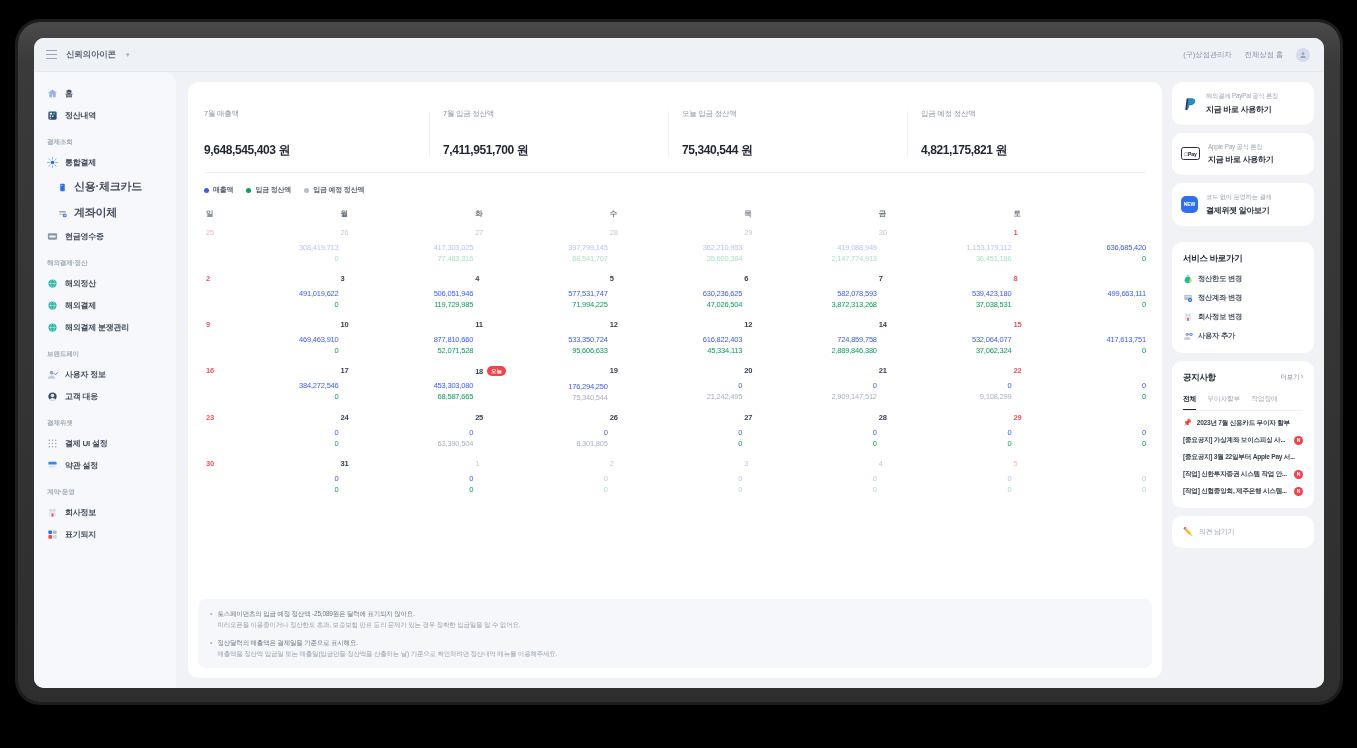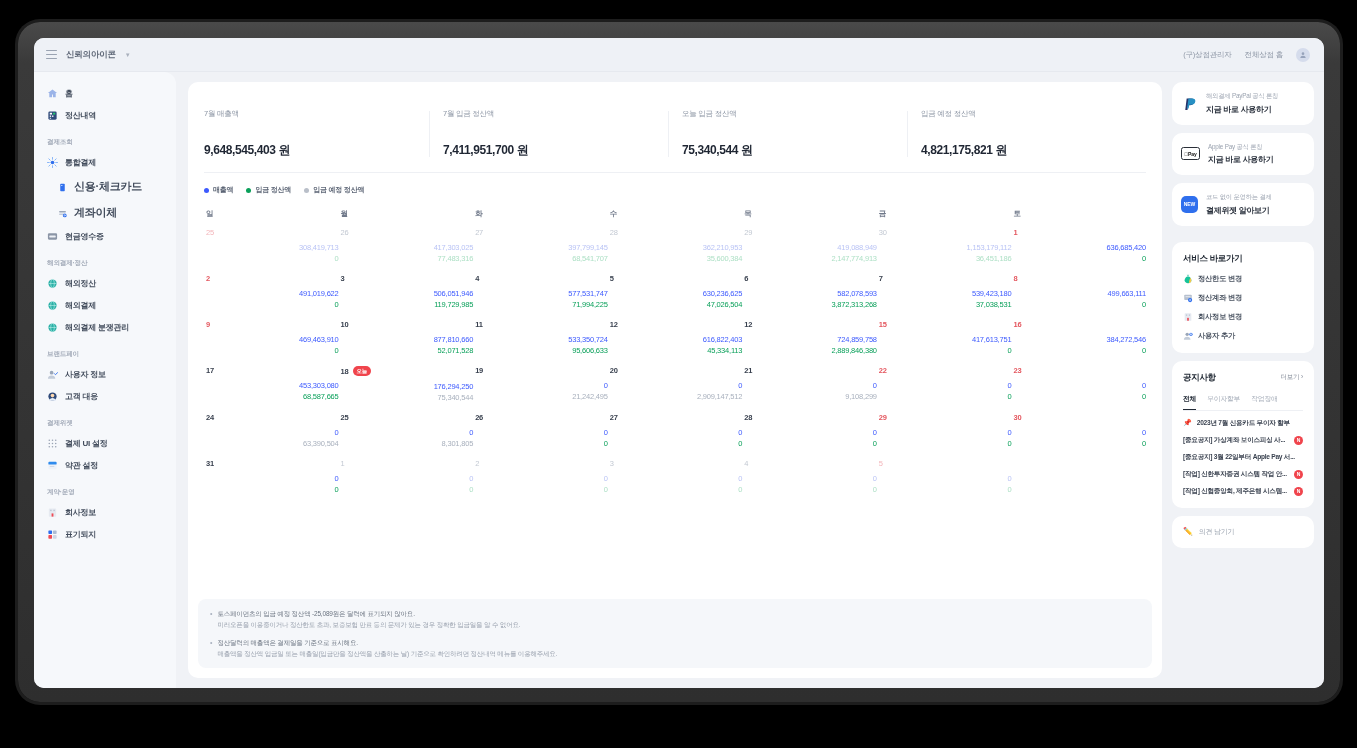--- a/index.html
+++ b/index.html
@@ -531,20 +531,27 @@
                 <div class="v2">45,334,113</div>
               </div>
               <div class="cell">
                 <div class="daynum">
                   <span>12</span>
                 </div>
                 <div class="v1">724,859,758</div>
                 <div class="v2">2,889,846,380</div>
               </div>
               <div class="cell">
+                <div class="daynum">
+                  <span>14</span>
+                </div>
+                <div class="v1">532,064,077</div>
+                <div class="v2">37,062,324</div>
+              </div>
+              <div class="cell">
                 <div class="daynum sun">
                   <span>15</span>
                 </div>
                 <div class="v1">417,613,751</div>
                 <div class="v2">0</div>
               </div>
               <div class="cell">
                 <div class="daynum sun">
                   <span>16</span>
                 </div>

